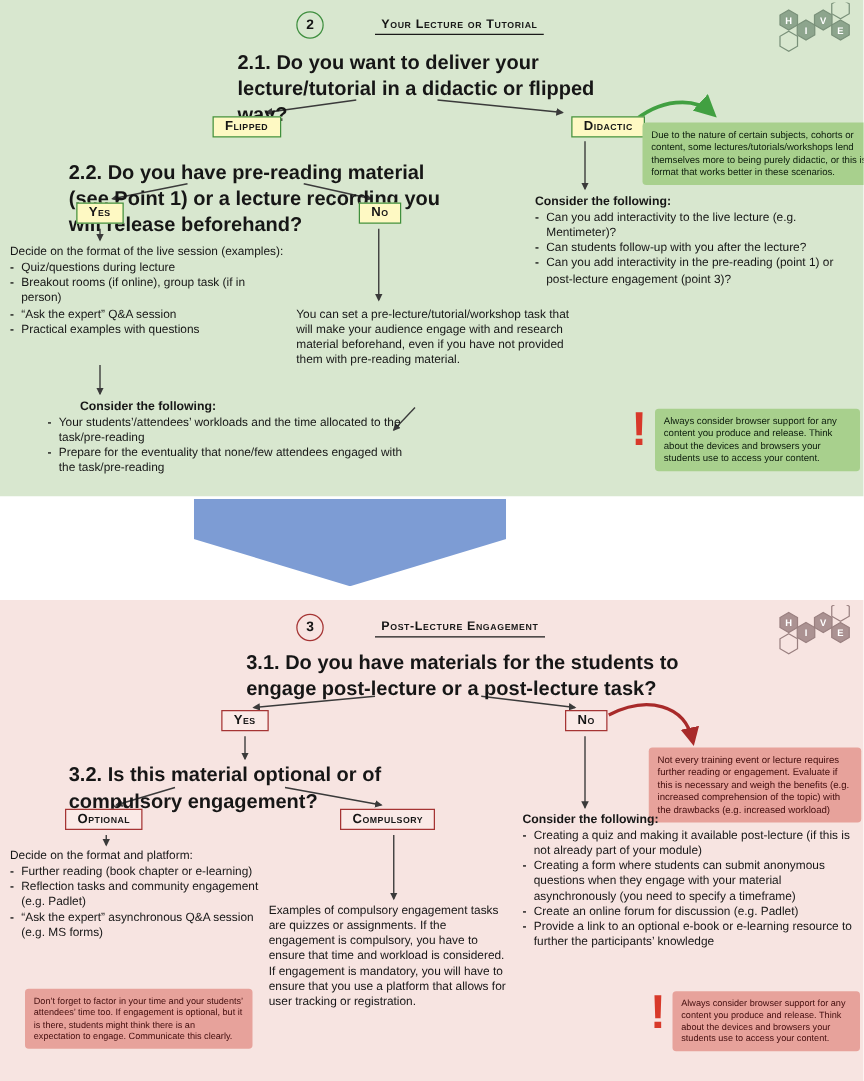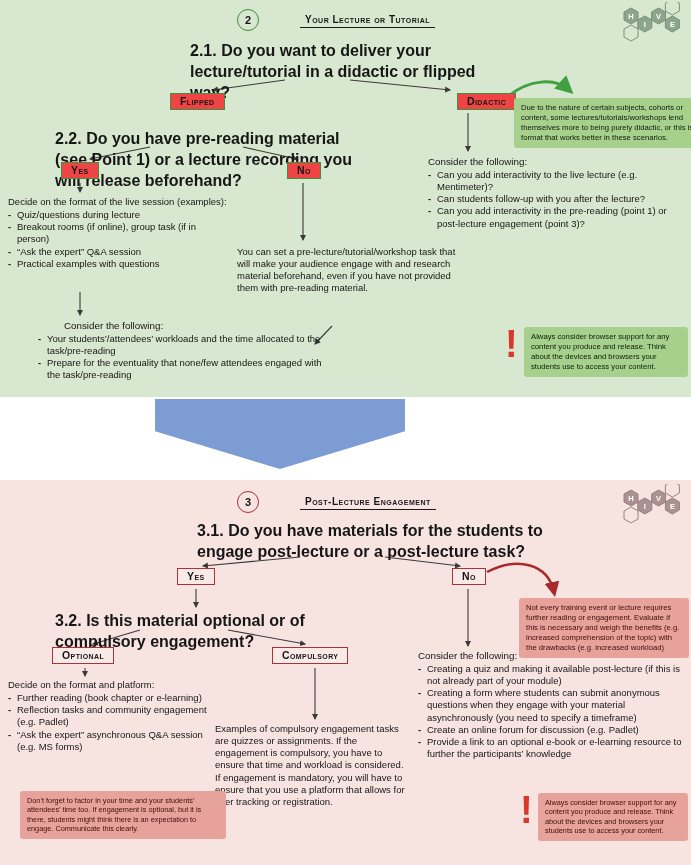--- a/index.html
+++ b/index.html
@@ -13,24 +13,24 @@
   .arrows { position:absolute; left:0; top:0; pointer-events:none; }
   .step-circle { width:22px; height:22px; border-radius:50%; display:flex; align-items:center;
                  justify-content:center; font-size:11px; font-weight:bold; background:transparent; }
   .c-green { border:1.6px solid #3f8f3f; }
   .c-red { border:1.6px solid #a53434; }
   .flow-title { font-variant:small-caps; font-weight:bold; font-size:10px; letter-spacing:.5px;
                 border-bottom:1.1px solid #1a1a1a; padding:0 5px 2px; display:inline-block; }
   .q { font-weight:bold; font-size:16px; line-height:1.3; }
   .bbox { border:1.6px solid; font-variant:small-caps; font-weight:bold; font-size:10.5px;
           letter-spacing:.4px; padding:1px 9px 2px; display:inline-block; }
-  .bbox.g { border-color:#3f8f3f; background:#ef4444; }
+  .bbox.g { border-color:#3f8f3f; background:#fef9c3; }
   .bbox.r { border-color:#a53434; background:#faeae7; }
   .body-txt { font-size:9.5px; line-height:1.28; }
-  .c-title { font-weight:normal; font-size:9.8px; margin-bottom:2px; }
+  .c-title { font-weight:bold; font-size:9.8px; margin-bottom:2px; }
   .li { position:relative; padding-left:9px; font-size:9.5px; line-height:1.28; }
   .li::before { content:"-"; position:absolute; left:0; top:0; font-weight:bold; }
   .note { border-radius:3px; padding:5px 7px; font-size:7.7px; line-height:1.3; }
   .note.green { background:#a8d08d; color:#0c1c0c; }
   .note.salmon { background:#e7a29b; color:#430d0d; }
   .note.small { font-size:7.3px; }
   .excl { font-size:38px; font-weight:bold; color:#d8392a; line-height:.9; }
   .blue-arrow { position:absolute; left:155px; top:399px; width:250px; height:70px; background:#7d9cd4;
                 clip-path:polygon(0 0, 100% 0, 100% 46%, 50% 100%, 0 46%); }
 </style>
@@ -210,19 +210,19 @@
       <div>
 
       <div class="li"><span>Further reading (book chapter or e-learning)</span></div>
           <div class="li"><span>Reflection tasks and community engagement (e.g. Padlet)</span></div>
           <div class="li"><span>“Ask the expert” asynchronous Q&amp;A session (e.g. MS forms)</span></div>
         </div>
     </div>
 
     <div class="abs body-txt" style="left:215px; top:243px; width:190px;">Examples of compulsory engagement tasks are quizzes or assignments. If the engagement is compulsory, you have to ensure that time and workload is considered. If engagement is mandatory, you will have to ensure that you use a platform that allows for user tracking or registration.</div>
 
-    <div class="abs note salmon small" style="left:20px; top:311px; width:206px;">Don’t forget to factor in your time and your students’ attendees’ time too. If engagement is optional, but it is there, students might think there is an expectation to engage. Communicate this clearly.</div>
+    <div class="abs note salmon small" style="left:20px; top:311px; width:182px;">Don’t forget to factor in your time and your students’ attendees’ time too. If engagement is optional, but it is there, students might think there is an expectation to engage. Communicate this clearly.</div>
 
     <div class="abs excl" style="left:520px; top:313px;">!</div>
     <div class="abs note salmon small" style="left:538px; top:313px; width:150px;">Always consider browser support for any content you produce and release. Think about the devices and browsers your students use to access your content.</div>
   </div>
 
 </div>
 
 </body></html>

